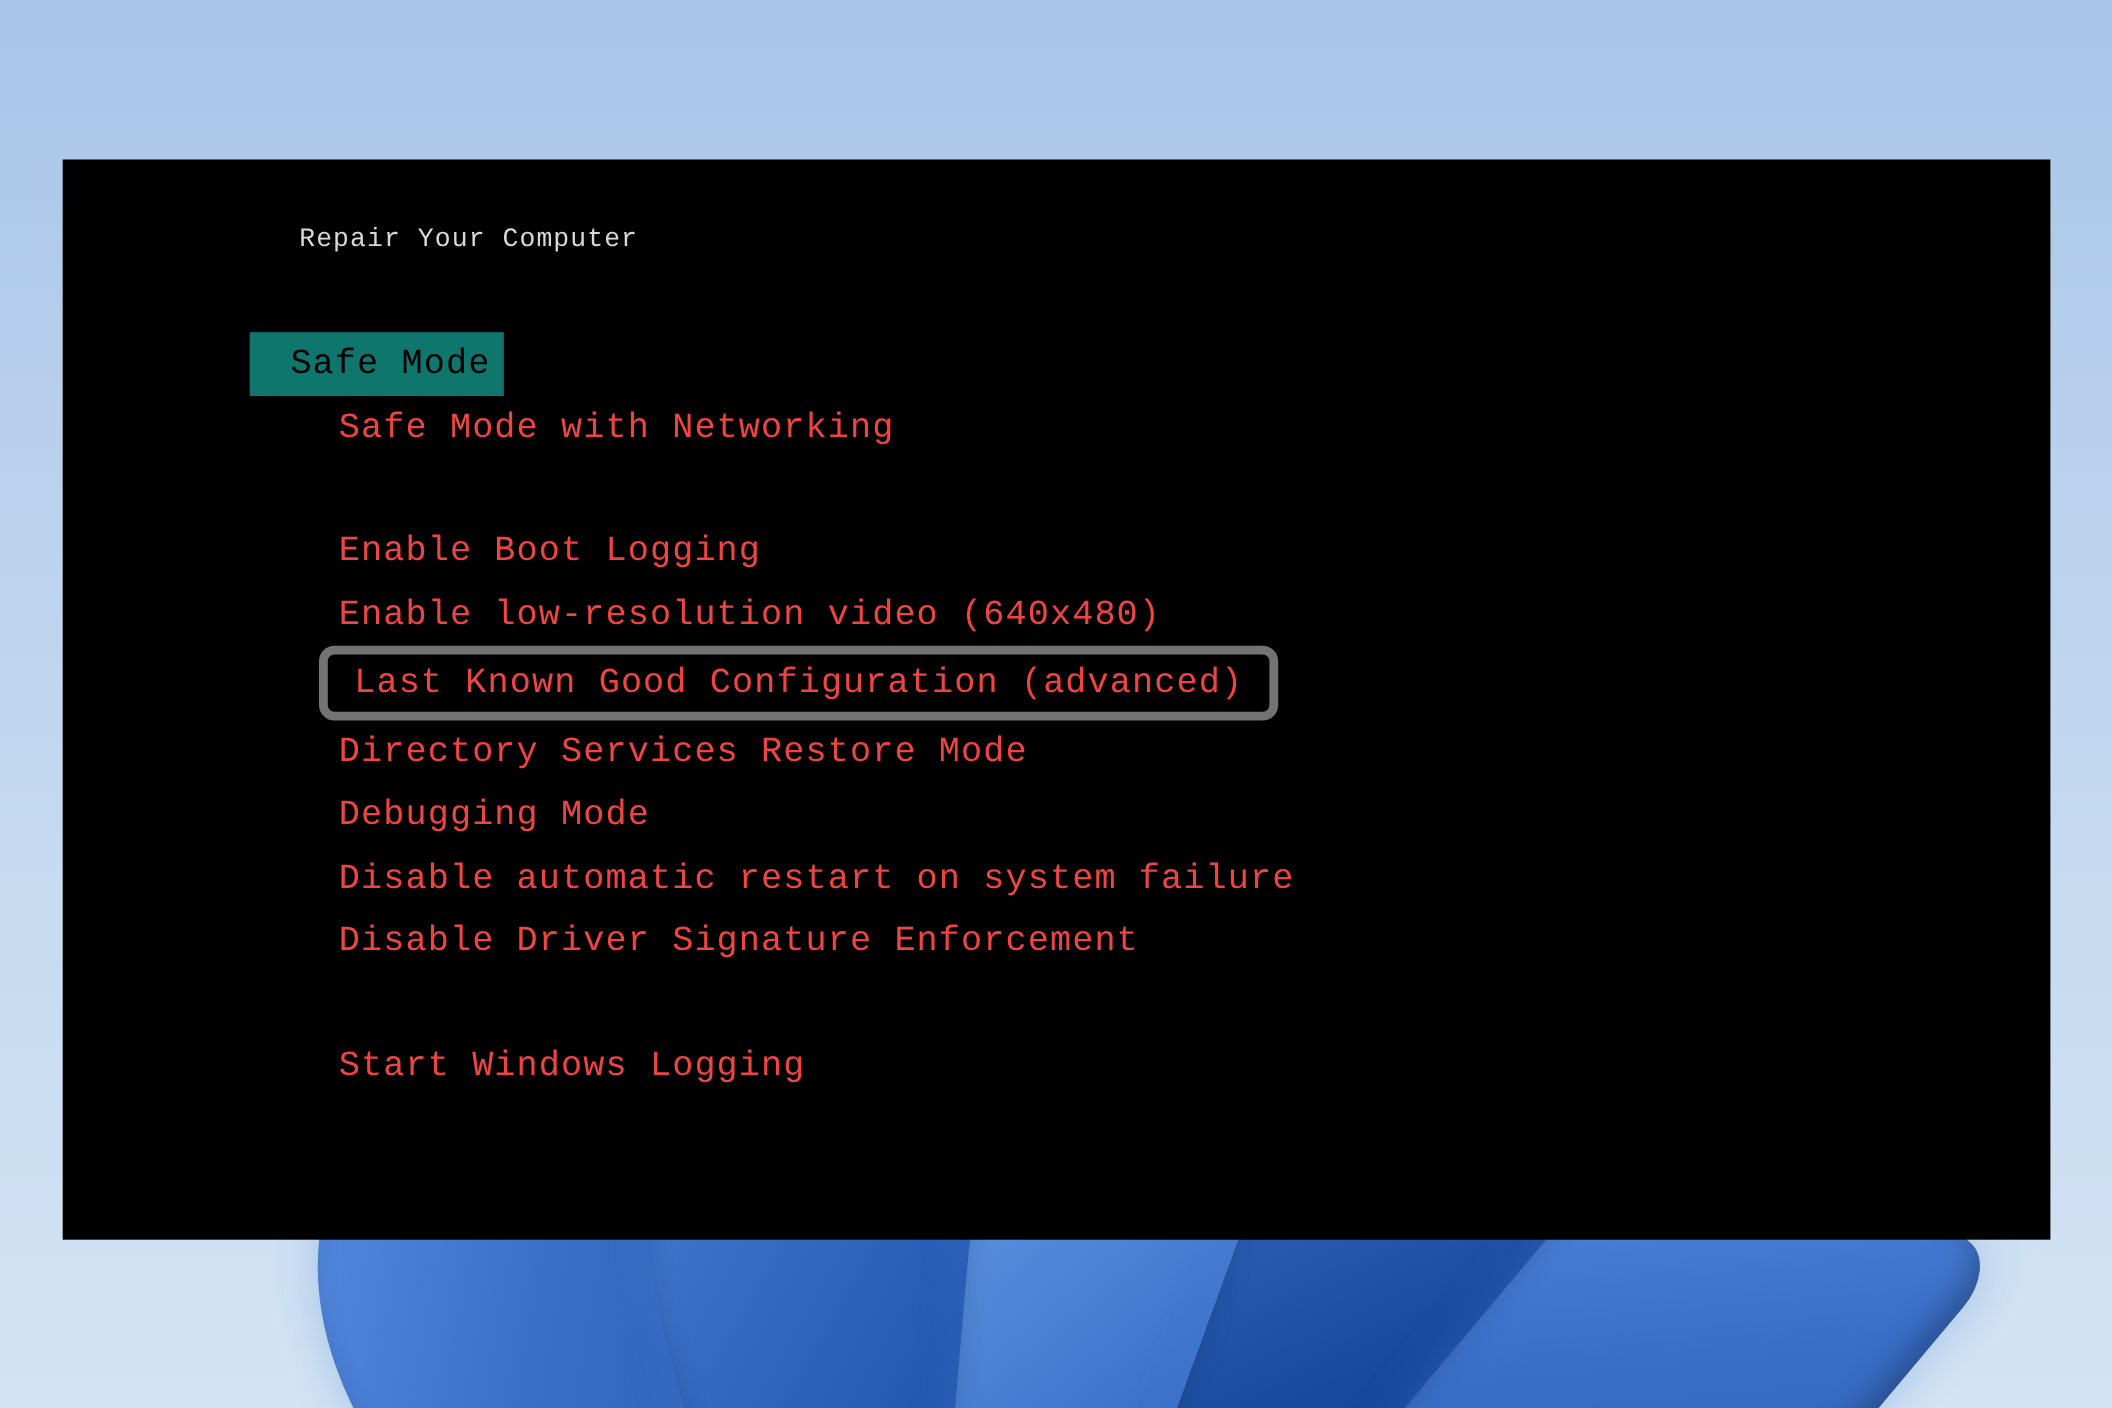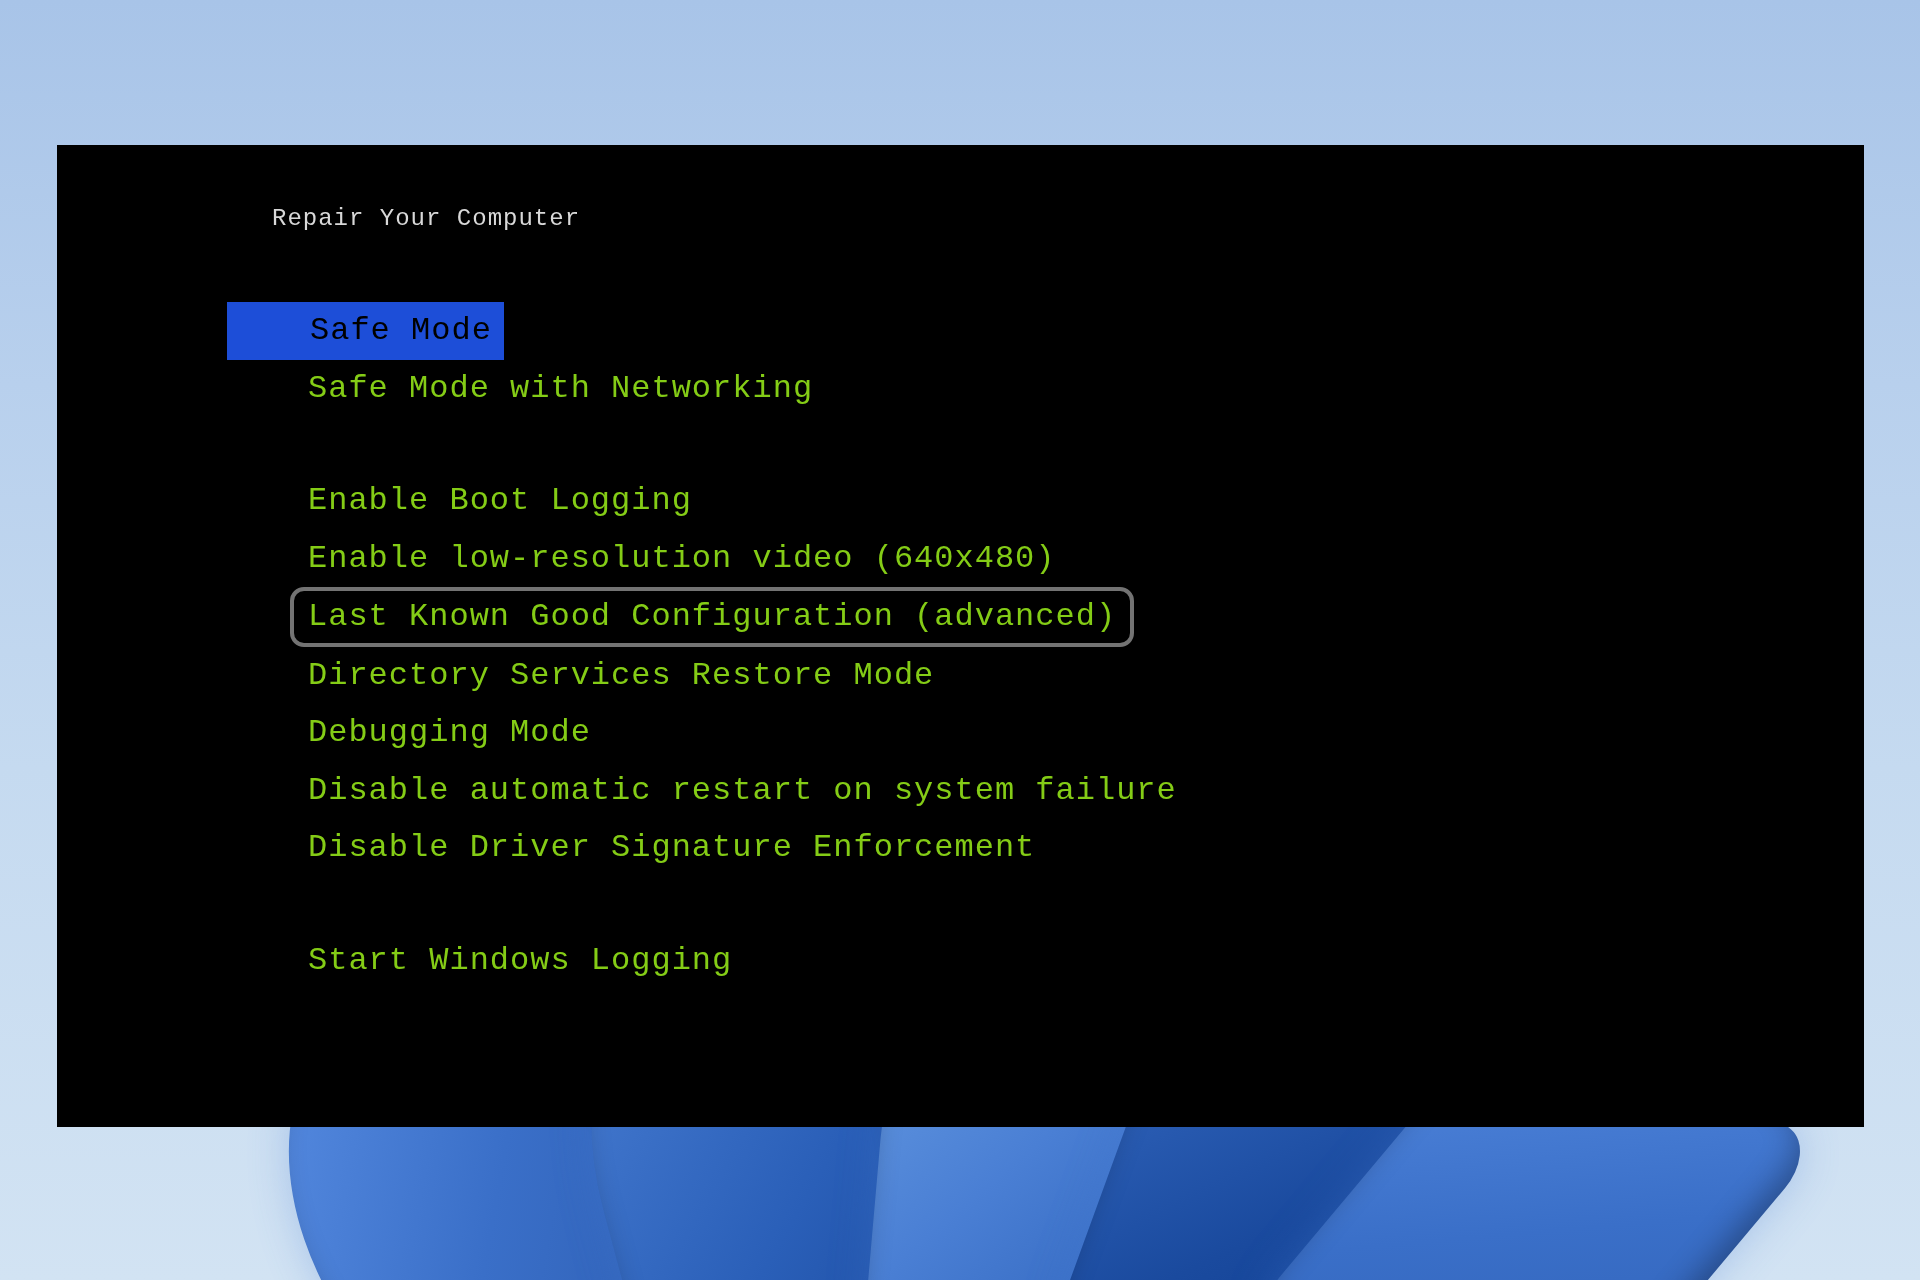--- a/index.html
+++ b/index.html
@@ -98,43 +98,43 @@
       font-family: 'Consolas', 'Courier New', monospace;
       letter-spacing: 1px;
       margin-bottom: 70px;
     }
     
     .menu-group {
       margin-bottom: 55px;
     }
     
     .menu-item {
-      color: #84cc16;
+      color: #ef4444;
       font-size: 32px;
       font-family: 'Consolas', 'Courier New', monospace;
       letter-spacing: 1px;
       line-height: 1.8;
       display: block;
       width: fit-content;
       padding: 0 8px;
       margin-left: 28px;
     }
     
     .menu-item.selected {
-      background: #1d4ed8;
+      background: #0f766e;
       color: #000000;
       margin-left: -45px;
-      padding-left: 83px;
+      padding-left: 37px;
       padding-right: 12px;
     }
     
     .menu-item.highlighted {
-      border: 4px solid #737373;
+      border: 8px solid #737373;
       border-radius: 14px;
-      padding: 0 14px;
+      padding: 0 24px;
       margin-left: 18px;
       line-height: 1.6;
     }
   </style>
 </head>
 <body>
 
 <div class="wallpaper-bloom">
   <div class="petal petal-1"></div>
   <div class="petal petal-2"></div>

